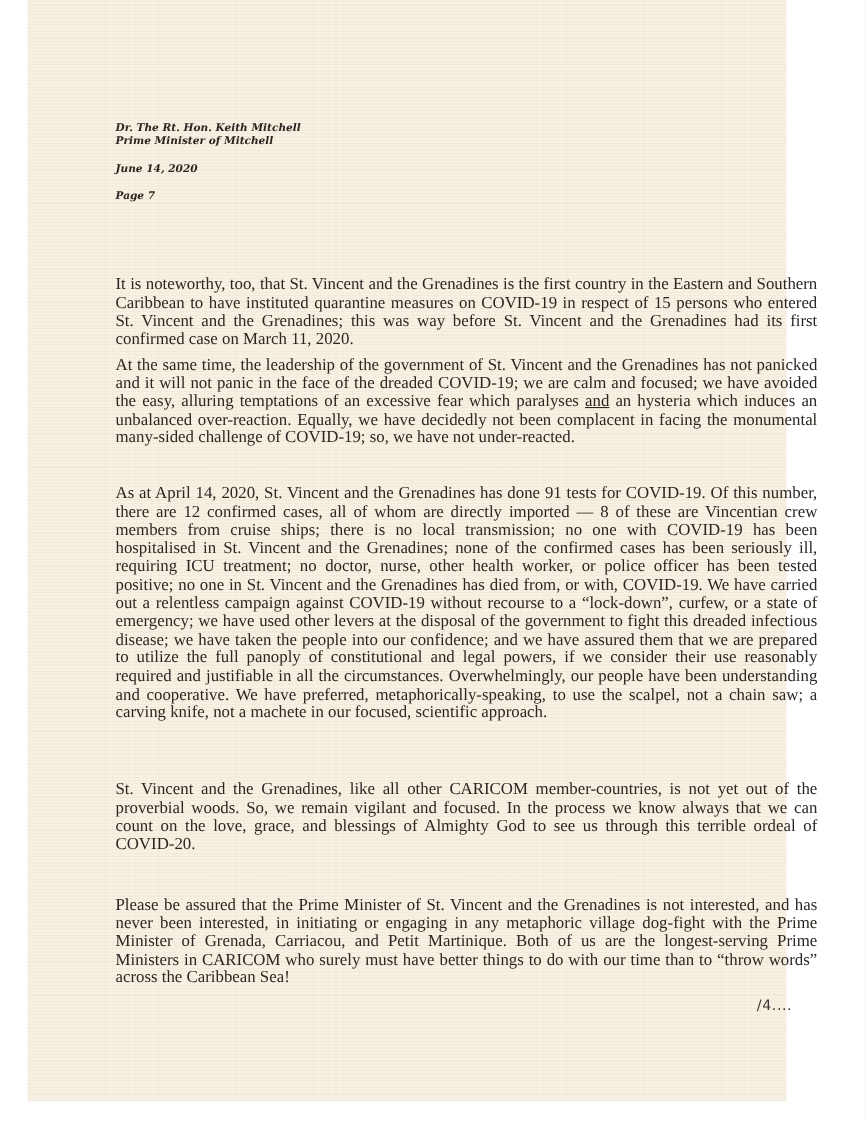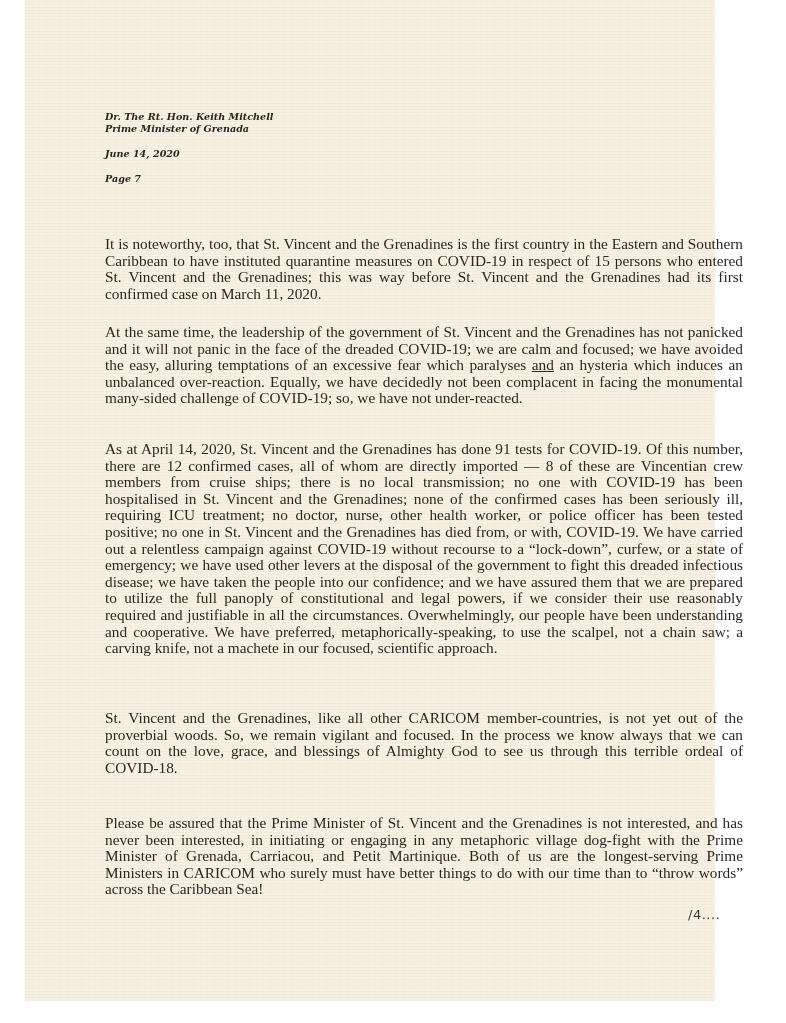--- a/index.html
+++ b/index.html
@@ -39,21 +39,21 @@
       left: 80px;
       width: 638px;
       font-family: "Liberation Serif", serif;
       font-size: 15.3px;
       line-height: 16.6px;
       color: #2b2622;
       text-align: justify;
       margin: 0;
     }
     .body-text.last-left { text-align-last: left; }
-    .p1 { top: 236px; }
+    .p1 { top: 251px; }
     .p2 { top: 324px; }
     .p3 { top: 441px; font-family: Liberation Serif, serif; }
     .p4 { top: 710px; }
     .p5 { top: 815px; }
     .u { text-decoration: underline; }
     .continuation {
       position: absolute;
       left: 663px;
       top: 907px;
       font-family: "DejaVu Sans", sans-serif;
@@ -62,29 +62,29 @@
       letter-spacing: 0.5px;
     }
   </style>
 </head>
 <body>
 
 <div class="paper">
 
   <div class="header">
     <span class="line">Dr. The Rt. Hon. Keith Mitchell</span>
-    <span class="line">Prime Minister of Grenada</span>
+    <span class="line">Prime Minister of Mitchell</span>
     <span class="line gap">June 14, 2020</span>
     <span class="line gap">Page 7</span>
   </div>
 
   <p class="body-text last-left p1">It is noteworthy, too, that St. Vincent and the Grenadines is the first country in the Eastern and Southern Caribbean to have instituted quarantine measures on COVID-19 in respect of 15 persons who entered St. Vincent and the Grenadines; this was way before St. Vincent and the Grenadines had its first confirmed case on March 11, 2020.</p>
 
   <p class="body-text last-left p2"><span>At the same time, the leadership of the government of St. Vincent and the Grenadines has not panicked and it will not panic in the face of the dreaded COVID-19; we are calm and focused; we have avoided the easy, alluring temptations of an excessive fear which paralyses </span><span class="u">and</span><span> an hysteria which induces an unbalanced over-reaction. Equally, we have decidedly not been complacent in facing the monumental many-sided challenge of COVID-19; so, we have not under-reacted.</span></p>
 
   <p class="body-text last-left p3">As at April 14, 2020, St. Vincent and the Grenadines has done 91 tests for COVID-19. Of this number, there are 12 confirmed cases, all of whom are directly imported — 8 of these are Vincentian crew members from cruise ships; there is no local transmission; no one with COVID-19 has been hospitalised in St. Vincent and the Grenadines; none of the confirmed cases has been seriously ill, requiring ICU treatment; no doctor, nurse, other health worker, or police officer has been tested positive; no one in St. Vincent and the Grenadines has died from, or with, COVID-19. We have carried out a relentless campaign against COVID-19 without recourse to a “lock-down”, curfew, or a state of emergency; we have used other levers at the disposal of the government to fight this dreaded infectious disease; we have taken the people into our confidence; and we have assured them that we are prepared to utilize the full panoply of constitutional and legal powers, if we consider their use reasonably required and justifiable in all the circumstances. Overwhelmingly, our people have been understanding and cooperative. We have preferred, metaphorically-speaking, to use the scalpel, not a chain saw; a carving knife, not a machete in our focused, scientific approach.</p>
 
-  <p class="body-text last-left p4">St. Vincent and the Grenadines, like all other CARICOM member-countries, is not yet out of the proverbial woods.  So, we remain vigilant and focused.  In the process we know always that we can count on the love, grace, and blessings of Almighty God to see us through this terrible ordeal of COVID-18.</p>
+  <p class="body-text last-left p4">St. Vincent and the Grenadines, like all other CARICOM member-countries, is not yet out of the proverbial woods.  So, we remain vigilant and focused.  In the process we know always that we can count on the love, grace, and blessings of Almighty God to see us through this terrible ordeal of COVID-20.</p>
 
   <p class="body-text last-left p5">Please be assured that the Prime Minister of St. Vincent and the Grenadines is not interested, and has never been interested, in initiating or engaging in any metaphoric village dog-fight with the Prime Minister of Grenada, Carriacou, and Petit Martinique. Both of us are the longest-serving Prime Ministers in CARICOM who surely must have better things to do with our time than to “throw words” across the Caribbean Sea!</p>
 
   <div class="continuation">/4....</div>
 </div>
 
 </body></html>

